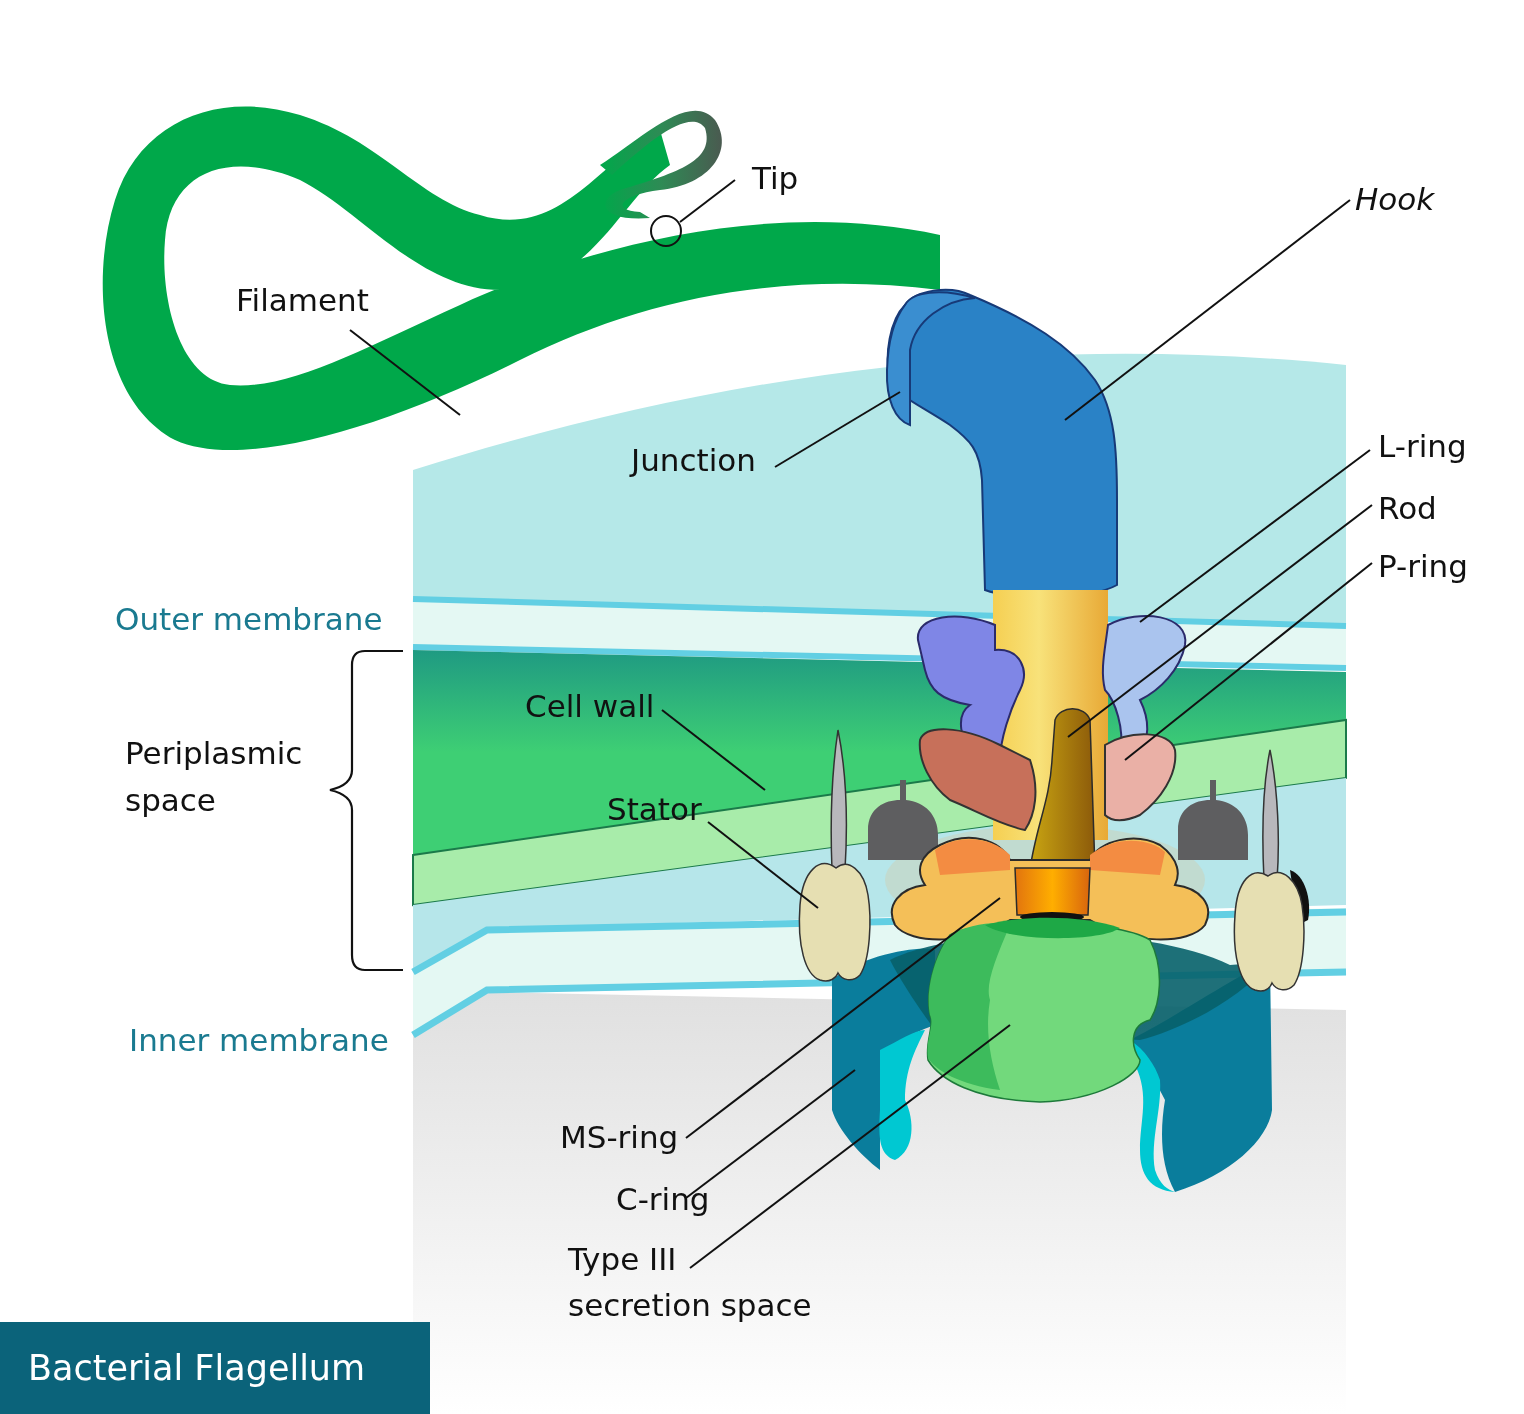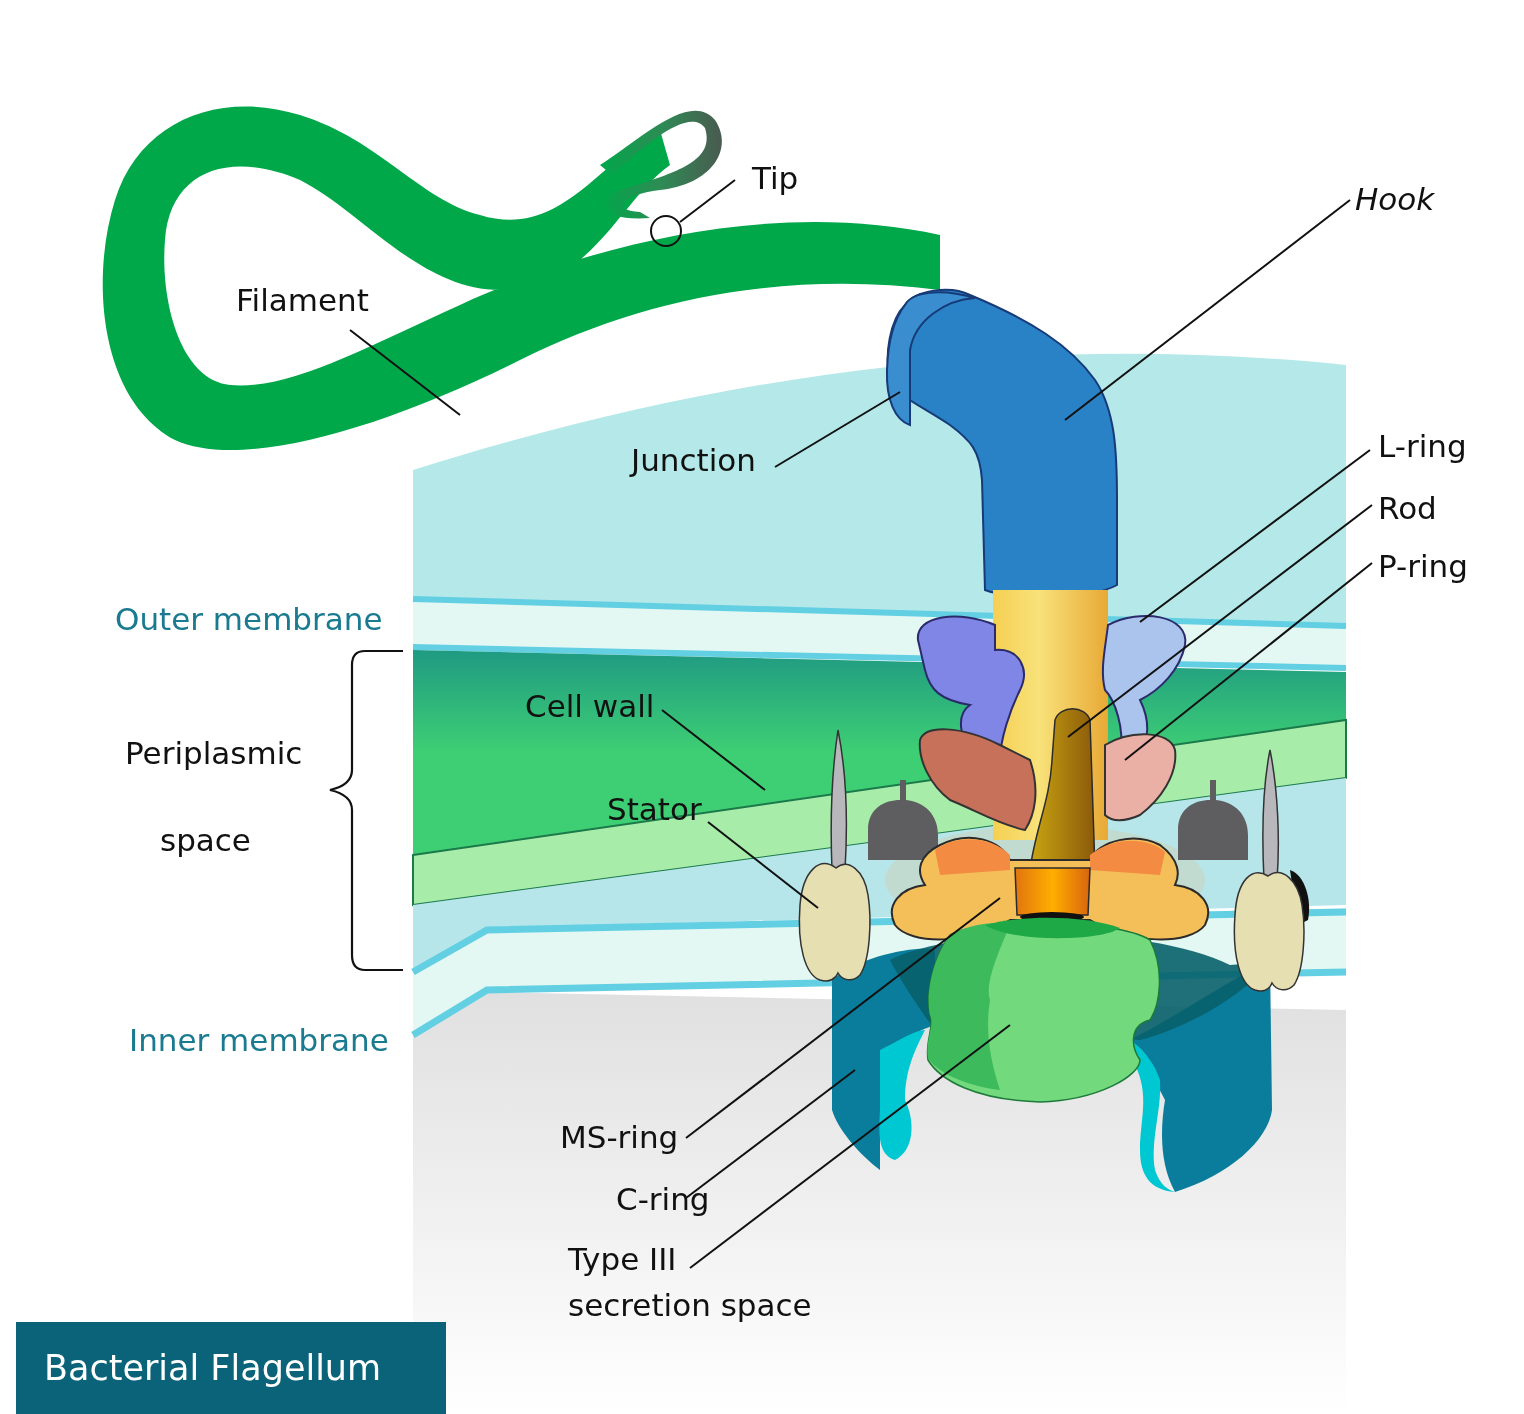--- a/index.html
+++ b/index.html
@@ -1,20 +1,20 @@
 <!DOCTYPE html>
 <html><head>
 <meta charset="utf-8">
 <style>
   html,body{margin:0;padding:0;background:#ffffff;}
   body{width:1524px;height:1414px;position:relative;overflow:hidden;font-family:"DejaVu Sans","Liberation Sans",sans-serif;}
   #diagram{position:absolute;left:0;top:0;width:1524px;height:1414px;}
   .lbl{position:absolute;font-size:31px;color:#111;white-space:nowrap;line-height:1.2;}
   .lbl.teal{color:#1a7a90;}
-  .title-box{position:absolute;left:0;top:1322px;width:430px;height:92px;background:#0b637a;margin-left:16px;}
+  .title-box{position:absolute;left:0;top:1322px;width:430px;height:92px;background:#0b637a;}
   .title-text{position:absolute;left:28px;top:26px;font-size:35px;color:#ffffff;white-space:nowrap;}
 </style>
 </head>
 <body>
 
 <svg id="diagram" viewBox="0 0 1524 1414" xmlns="http://www.w3.org/2000/svg">
   <defs>
     <linearGradient id="gBg" x1="0" y1="0" x2="0" y2="1">
       <stop offset="0" stop-color="#e0e0e0"></stop>
       <stop offset="1" stop-color="#ffffff"></stop>
@@ -133,21 +133,21 @@
 
 <div class="lbl" style="left:736px;top:160px;margin-left:16px;">Tip</div>
 <div class="lbl" style="left:1355px;top:181px;font-style:italic;">Hook</div>
 <div class="lbl" style="left:236px;top:282px;text-align:right;">Filament</div>
 <div class="lbl" style="left:631px;top:442px;">Junction</div>
 <div class="lbl" style="left:1378px;top:428px;">L-ring</div>
 <div class="lbl" style="left:1378px;top:490px;">Rod</div>
 <div class="lbl" style="left:1378px;top:548px;">P-ring</div>
 <div class="lbl teal" style="left:115px;top:601px;">Outer membrane</div>
 <div class="lbl" style="left:125px;top:735px;text-align:right;">Periplasmic</div>
-<div class="lbl" style="left:125px;top:822px;margin-left:35px;">space</div>
+<div class="lbl" style="left:125px;top:782px;">space</div>
 <div class="lbl" style="left:525px;top:688px;">Cell wall</div>
 <div class="lbl" style="left:607px;top:791px;">Stator</div>
 <div class="lbl teal" style="left:129px;top:1022px;">Inner membrane</div>
 <div class="lbl" style="left:548px;top:1119px;margin-left:12px;">MS-ring</div>
 <div class="lbl" style="left:573px;top:1181px;margin-left:43px;">C-ring</div>
 <div class="lbl" style="left:568px;top:1241px;">Type III</div>
 <div class="lbl" style="left:568px;top:1287px;">secretion space</div>
 
 <div class="title-box">
   <div class="title-text">Bacterial Flagellum</div>

